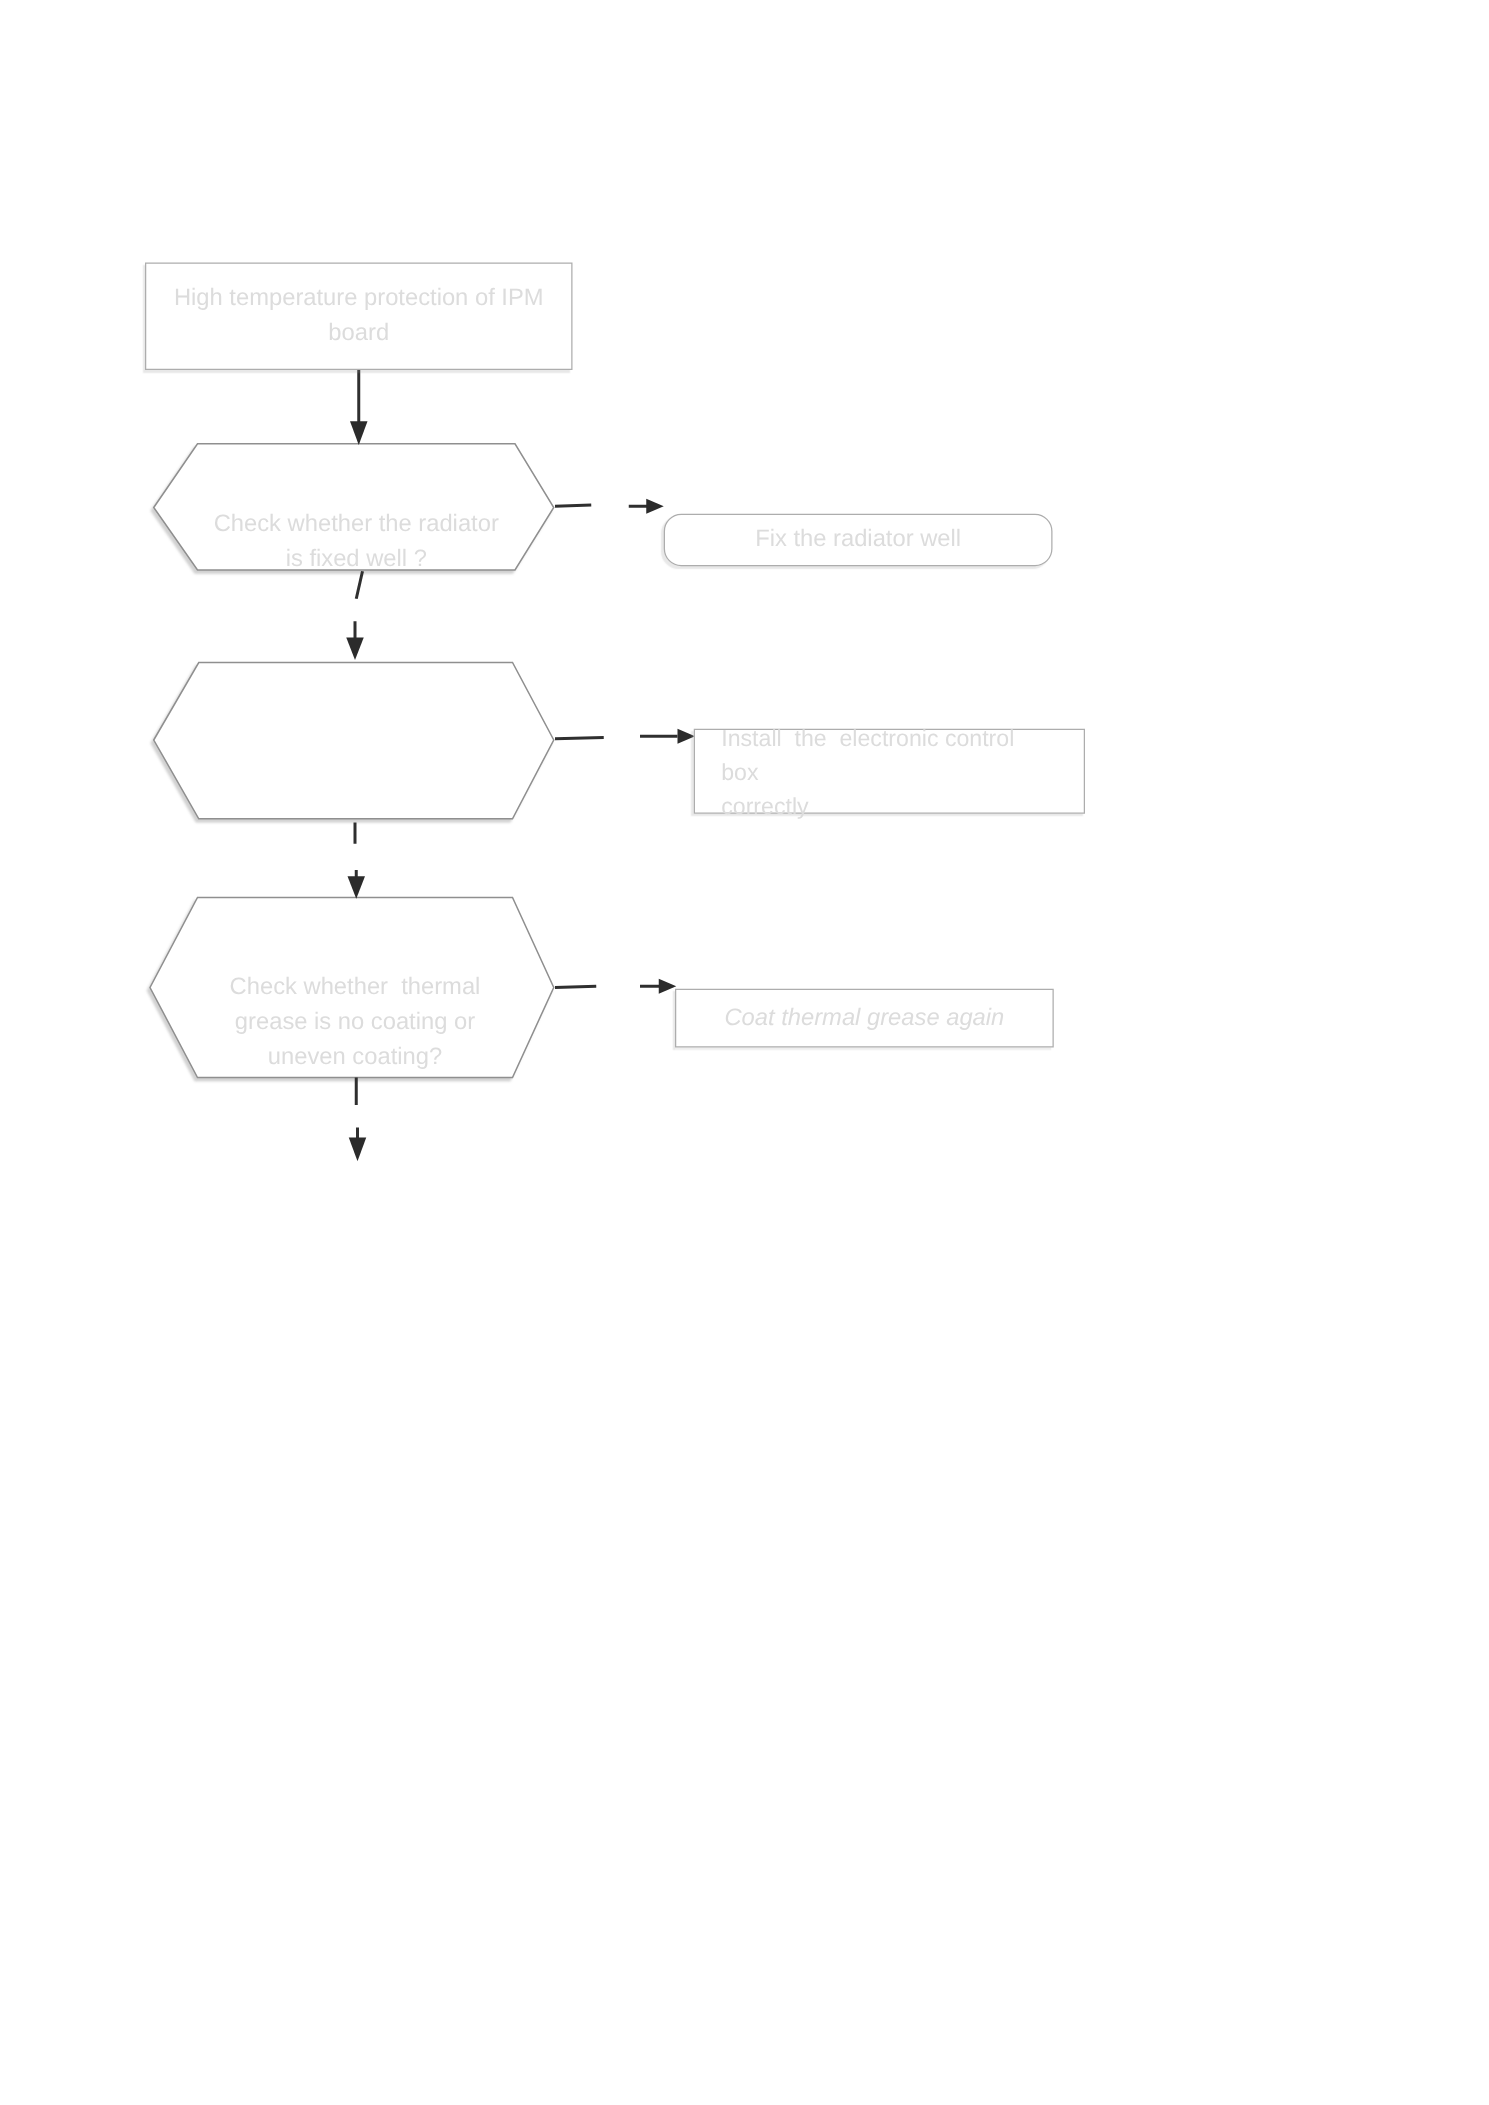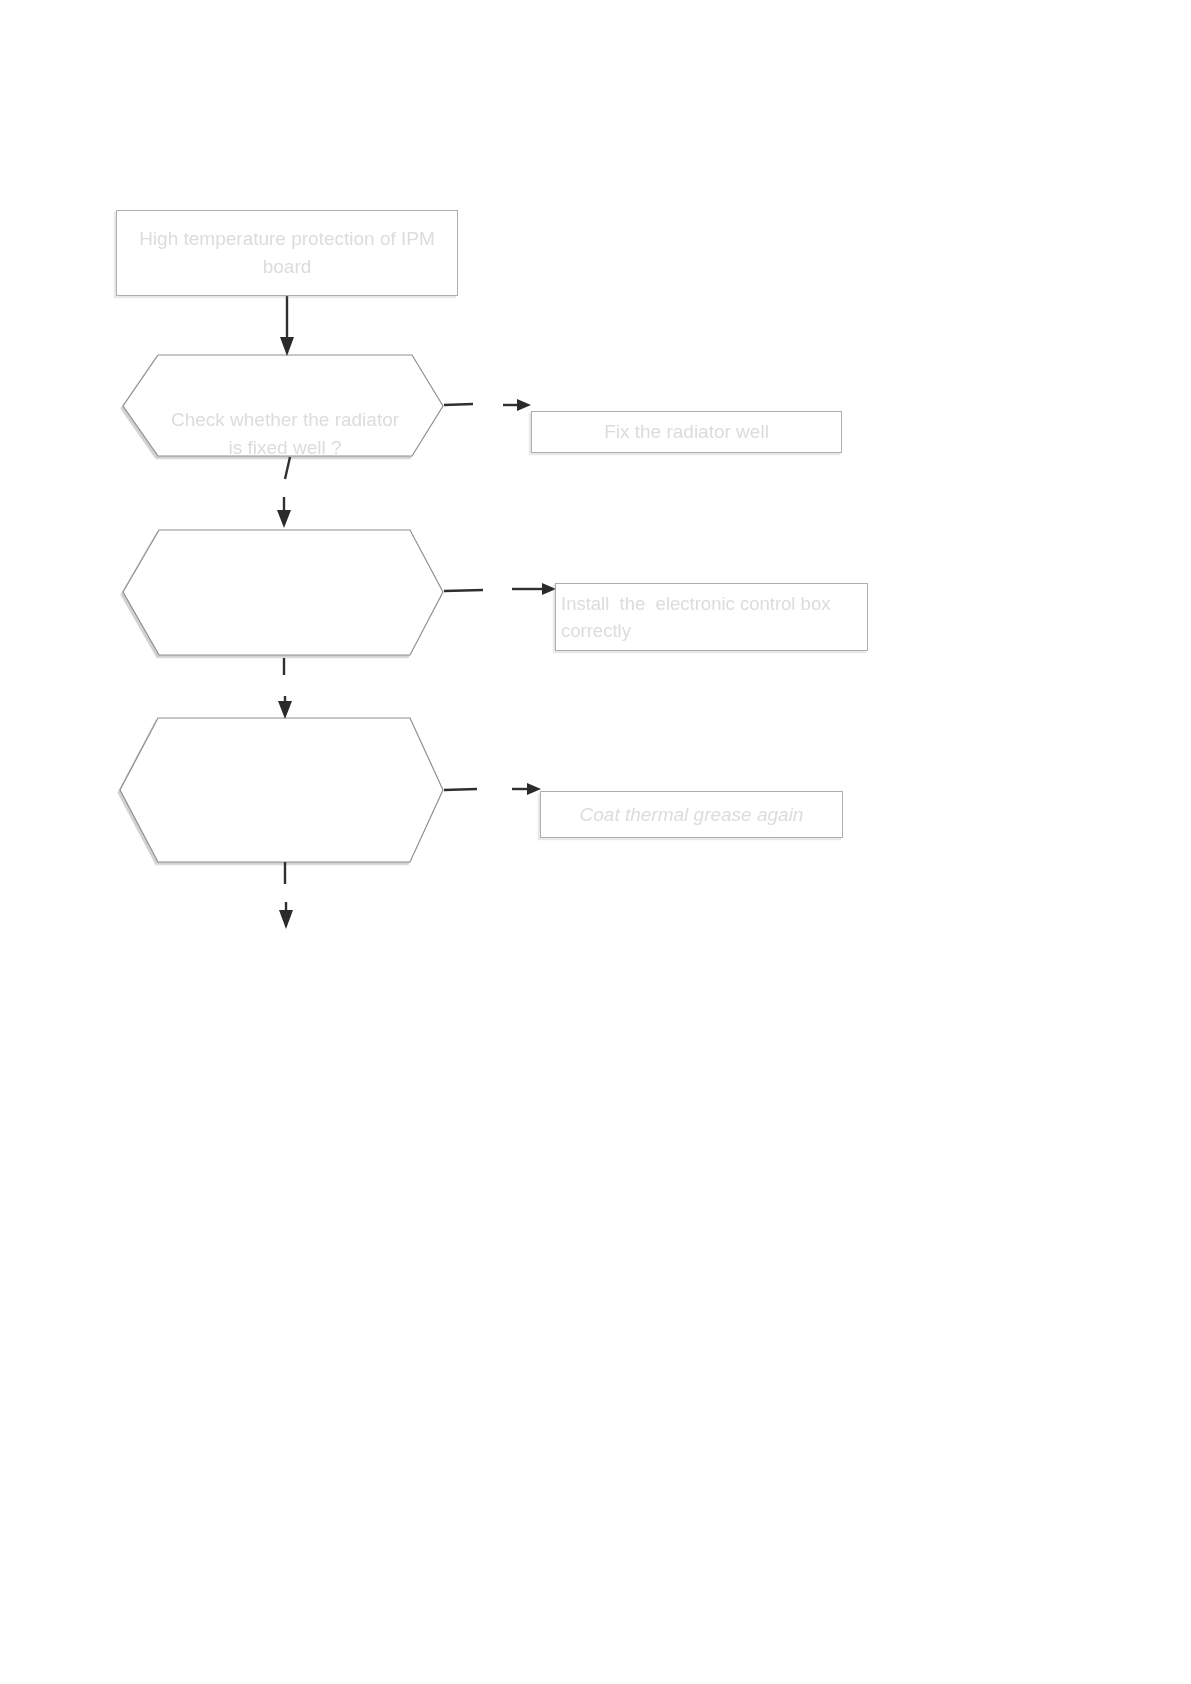--- a/index.html
+++ b/index.html
@@ -40,21 +40,21 @@
     border: 1px solid #adadad;
     box-shadow: -2px 2px 1px rgba(150,150,150,0.22);
   }
   .hex-label {
     background: transparent;
     pointer-events: none;
   }
   .left-text {
     justify-content: flex-start;
     text-align: left;
-    padding: 0 5px;
+    padding: 0 21px;
   }
   .hex-shape {
     fill: #ffffff;
     stroke: #8f8f8f;
     stroke-width: 1.2;
   }
   .shaft {
     stroke: #2f2f2f;
     stroke-width: 2.4;
     stroke-linecap: butt;
@@ -118,26 +118,29 @@
     <g>
       <line class="shaft" x1="285" y1="862" x2="285" y2="884"></line>
       <line class="shaft" x1="286" y1="902" x2="286" y2="912"></line>
       <polygon class="head" points="286,929 279,910 293,910"></polygon>
     </g>
   </svg>
 
   <div class="node proc" style="left:116px; top:182px; width:342px; height:86px;">High temperature protection of IPM
 board</div>
 
-  <div class="node proc" style="left:531px; top:383px; width:311px; height:42px;">Fix the radiator well</div>
+  <div class="node proc" style="left:531px; top:383px; width:311px; height:42px;border-radius:14px;">Fix the radiator well</div>
 
   <div class="node proc left-text" style="left:555px; top:555px; width:313px; height:68px; font-size:18.5px; line-height:27px;">Install  the  electronic control box
 correctly</div>
 
   <div class="node proc" style="left:540px; top:763px; width:303px; height:47px;font-style:italic;">Coat thermal grease again</div>
 
 
   <div class="node hex-label" style="left:158px; top:355px; width:254px; height:101px;">Check whether the radiator
 is fixed well ?</div>
 
 
+  <div class="node hex-label" style="left:158px; top:718px; width:252px; height:144px;">Check whether  thermal
+grease is no coating or
+uneven coating?</div>
 
 </div>
 
 </body></html>

